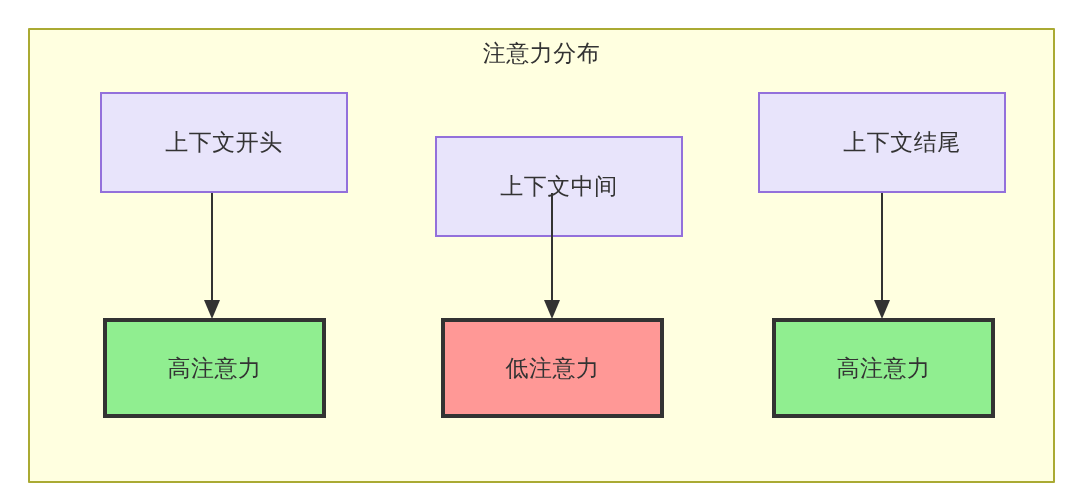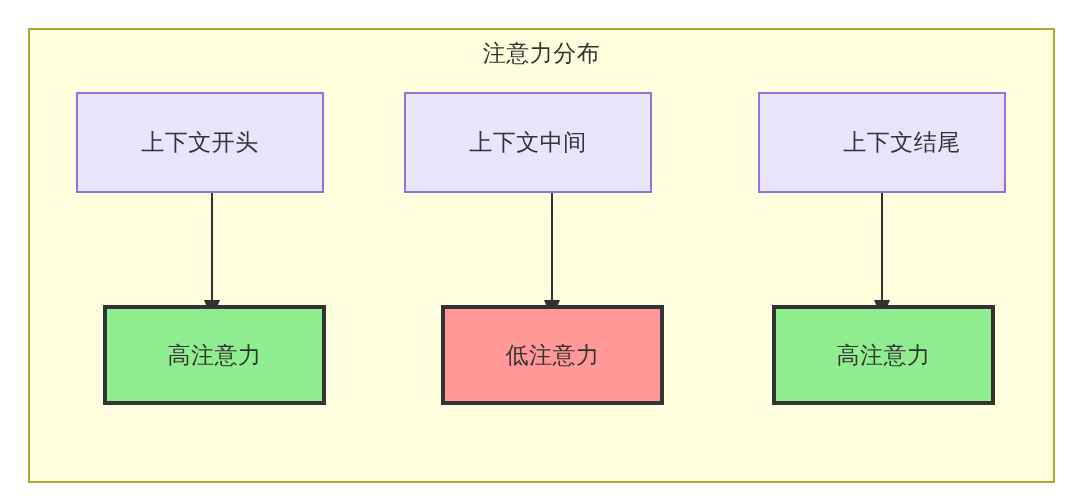--- a/index.html
+++ b/index.html
@@ -58,27 +58,27 @@
     background: #e8e4fb;
     border: 2px solid #9370db;
     width: 248px;
     height: 101px;
     top: 92px;
   }
   .node.att {
     border: 4px solid #333333;
     width: 223px;
     height: 100px;
-    top: 305px;
+    top: 318px;
   }
   .node.att.high { background: #90ee90; }
   .node.att.low  { background: #ff9896; }
 
-  .ctx-1 { left: 76px; }
-  .ctx-2 { left: 404px; }
+  .ctx-1 { left: 100px; }
+  .ctx-2 { left: 435px; margin-top: 44px; }
   .ctx-3 { left: 758px; padding-left: 40px; }
 
   .att-1 { left: 103px; }
   .att-2 { left: 441px; text-align: center; }
   .att-3 { left: 772px; }
 
   
   .arrow {
     position: absolute;
     top: 193px;

